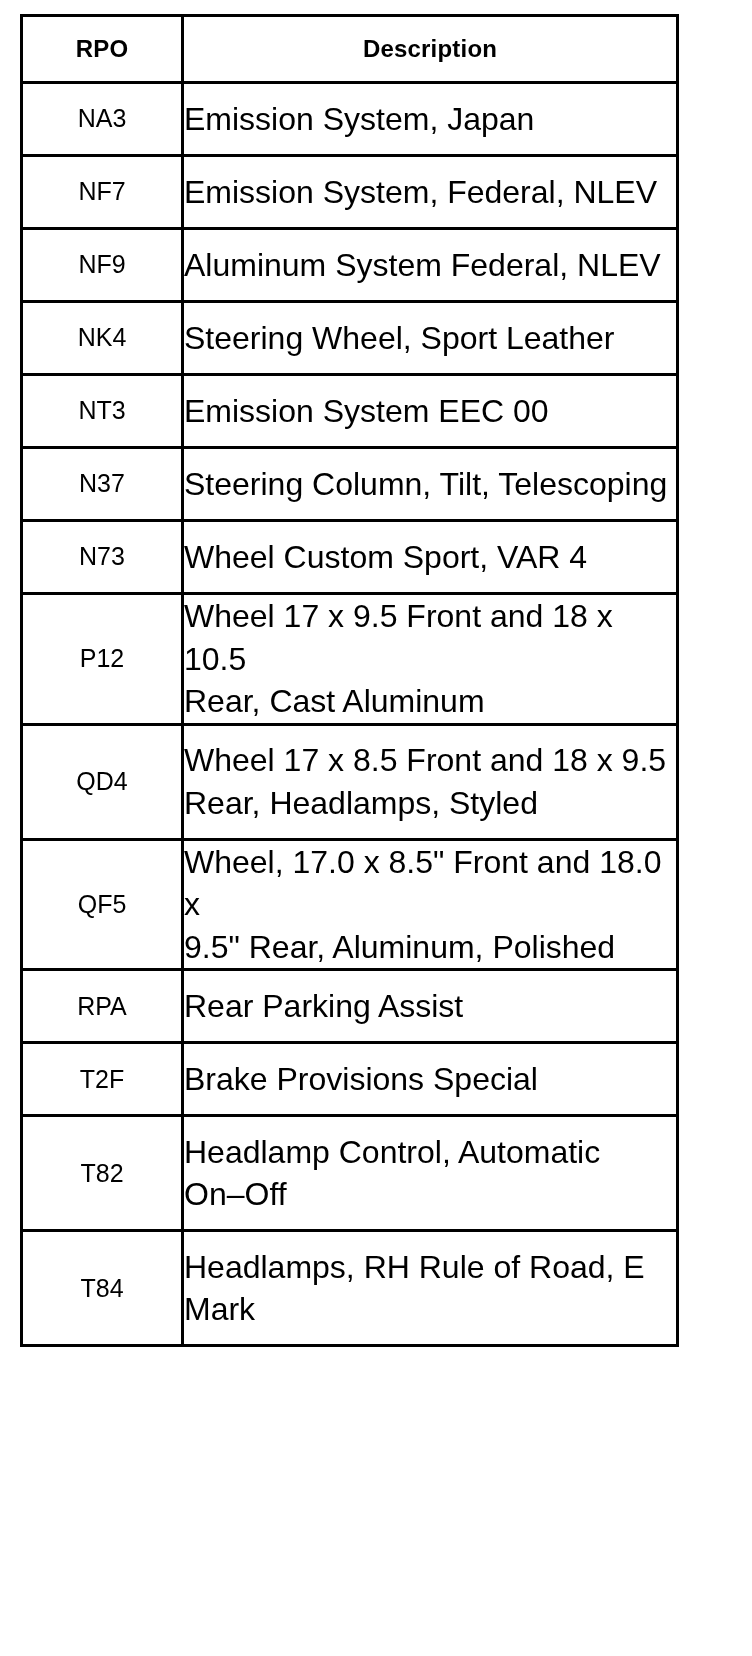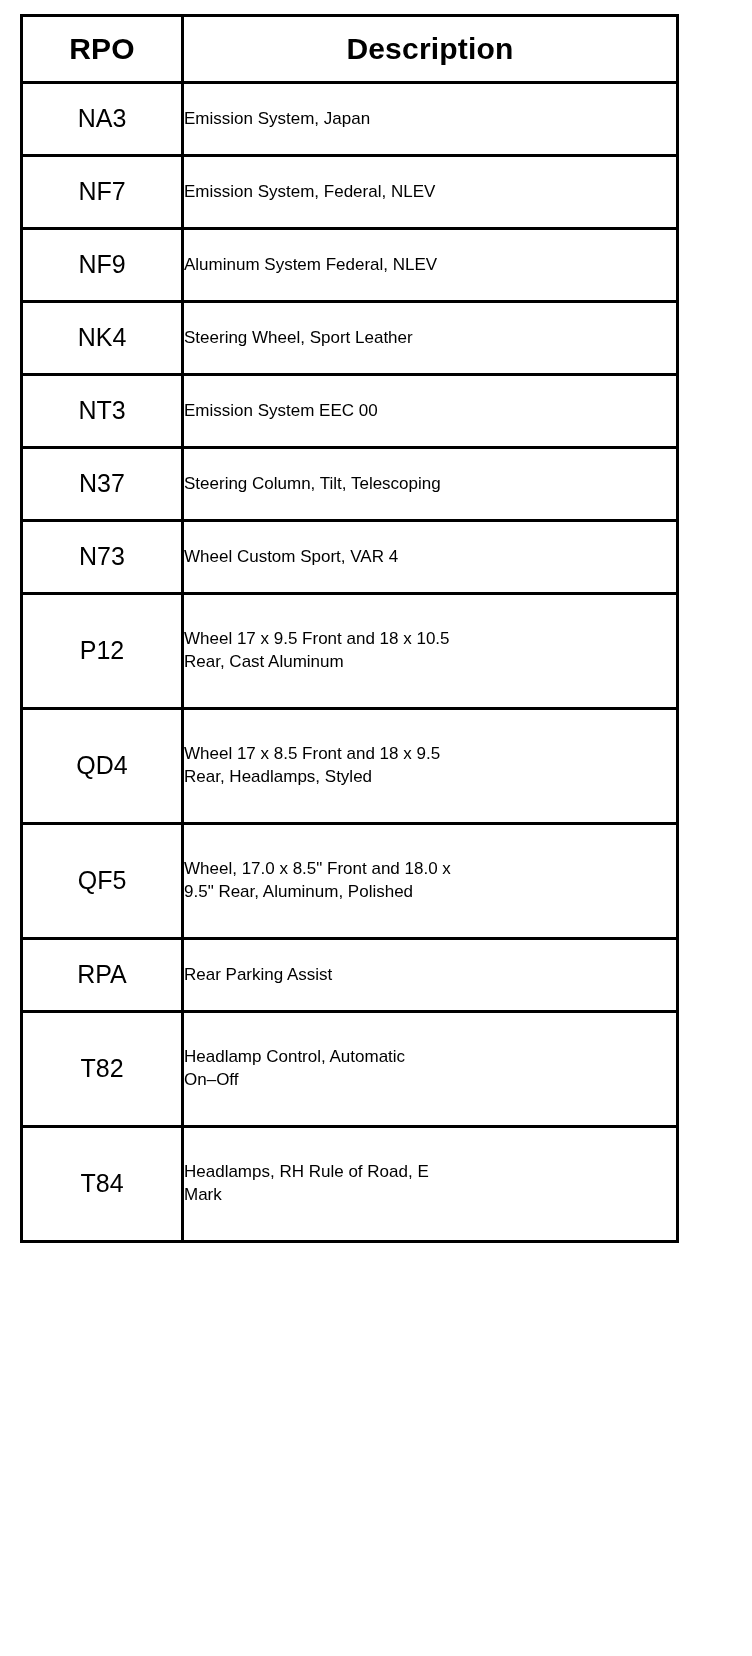--- a/index.html
+++ b/index.html
@@ -36,35 +36,35 @@
   table.rpo col.c-desc { width: 495px; }
 
   table.rpo th, table.rpo td {
     border: 3px solid #000000;
     padding: 0;
     vertical-align: middle;
     background: #ffffff;
   }
   table.rpo thead th {
     height: 64px;
-    font-size: 30px;
+    font-size: 24px;
     font-weight: bold;
     text-align: center;
     letter-spacing: 0.2px;
   }
   td.rpo-cell {
     text-align: center;
     font-size: 25px;
     font-weight: normal;
     height: 70px;
     line-height: 1.25;
   }
   td.desc-cell {
     text-align: left;
-    font-size: 17px;
+    font-size: 32px;
     font-weight: normal;
     padding: 8px 12px 8px 14px;
     line-height: 1.33;
     height: 70px;
   }
   tr.two-line td.rpo-cell,
   tr.two-line td.desc-cell {
     height: 112px;
   }
   .desc-line { display: block; }
@@ -148,20 +148,26 @@
               <span class="desc-line">Wheel, 17.0 x 8.5" Front and 18.0 x</span>
               <span class="desc-line">9.5" Rear, Aluminum, Polished</span>
             </td>
           </tr>
           <tr>
             <td class="rpo-cell">RPA</td>
             <td class="desc-cell">
               <span class="desc-line">Rear Parking Assist</span>
             </td>
           </tr>
+          <tr>
+            <td class="rpo-cell">T2F</td>
+            <td class="desc-cell">
+              <span class="desc-line">Brake Provisions Special</span>
+            </td>
+          </tr>
           <tr class="two-line">
             <td class="rpo-cell">T82</td>
             <td class="desc-cell">
               <span class="desc-line">Headlamp Control, Automatic</span>
               <span class="desc-line">On–Off</span>
             </td>
           </tr>
           <tr class="two-line">
             <td class="rpo-cell">T84</td>
             <td class="desc-cell">

